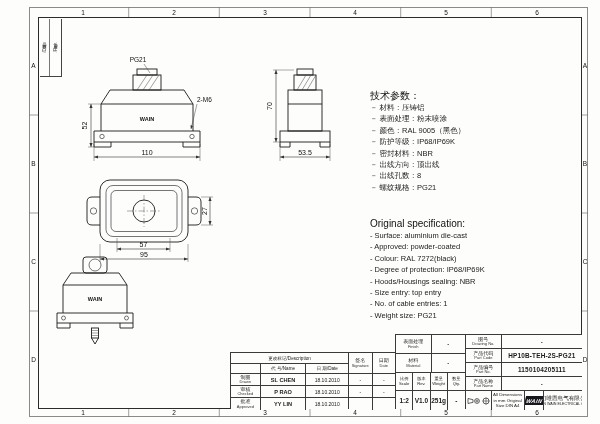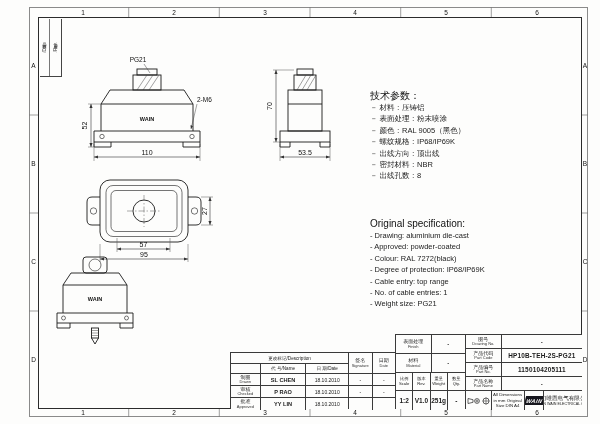--- a/index.html
+++ b/index.html
@@ -192,32 +192,34 @@
       <path stroke-width="0.5" stroke="#444" d="M91.5,330.5 L98.5,330.5 M91.5,333 L98.5,333 M91.5,335.5 L98.5,335.5"></path>
       <path d="M91.5,338 L95,344 L98.5,338"></path>
     </g>
   </svg>
 
   <div class="specs specs-cn">
     <div class="spec-title">技术参数：</div>
     <div class="spec-line">－ 材料：压铸铝</div>
     <div class="spec-line">－ 表面处理：粉末喷涂</div>
     <div class="spec-line">－ 颜色：RAL 9005（黑色）</div>
-    <div class="spec-line">－ 螺纹规格：IP68/IP69K</div>
+    <div class="spec-line">－ 防护等级：IP68/IP69K</div>
+    <div class="spec-line">－ 密封材料：NBR</div>
     <div class="spec-line">－ 出线方向：顶出线</div>
-    <div class="spec-line">－ 密封材料：NBR</div>
     <div class="spec-line">－ 出线孔数：8</div>
+    <div class="spec-line">－ 螺纹规格：PG21</div>
   </div>
   <div class="specs specs-en">
     <div class="spec-title">Original specification:</div>
-    <div class="spec-line">- Drawing: aluminium die-cast</div>
+    <div class="spec-line">- Surface: aluminium die-cast</div>
     <div class="spec-line">- Approved: powder-coated</div>
     <div class="spec-line">- Colour: RAL 7272(black)</div>
     <div class="spec-line">- Degree of protection: IP68/IP69K</div>
-    <div class="spec-line">- Cable entry: top range</div>
+    <div class="spec-line">- Hoods/Housings sealing: NBR</div>
+    <div class="spec-line">- Size entry: top entry</div>
     <div class="spec-line">- No. of cable entries: 1</div>
     <div class="spec-line">- Weight size: PG21</div>
   </div>
 
   <div class="zone" style="left:230px; top:352px; width:118px; height:57px;">
     <div class="row" style="height:11px;">
       <div class="cell hd nbr" style="width:118px;">更改标记/Description</div>
     </div>
     <div class="row" style="height:10px;">
       <div class="cell hd" style="width:30px;"></div>

